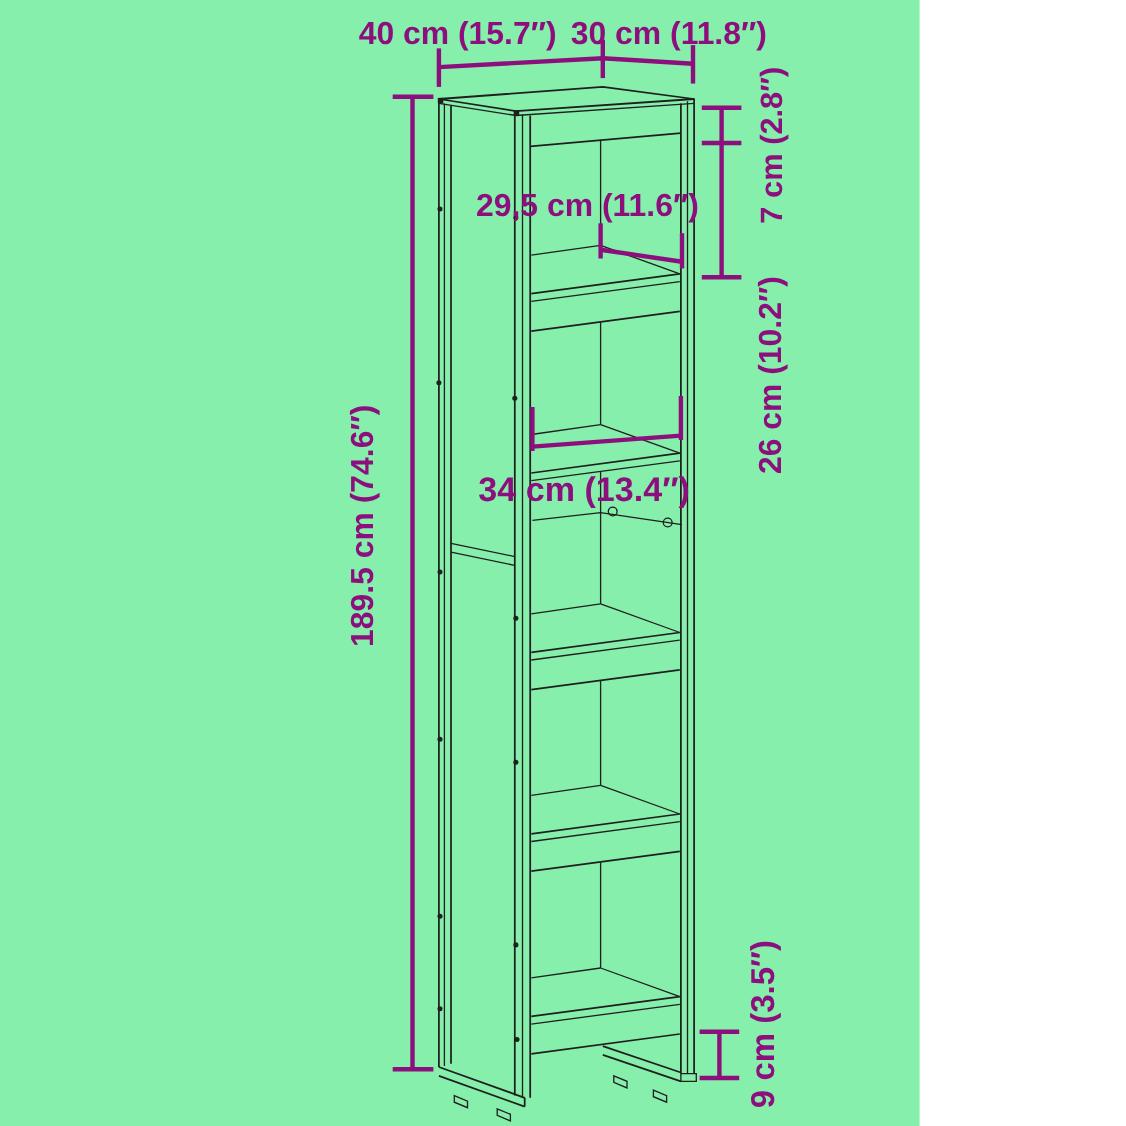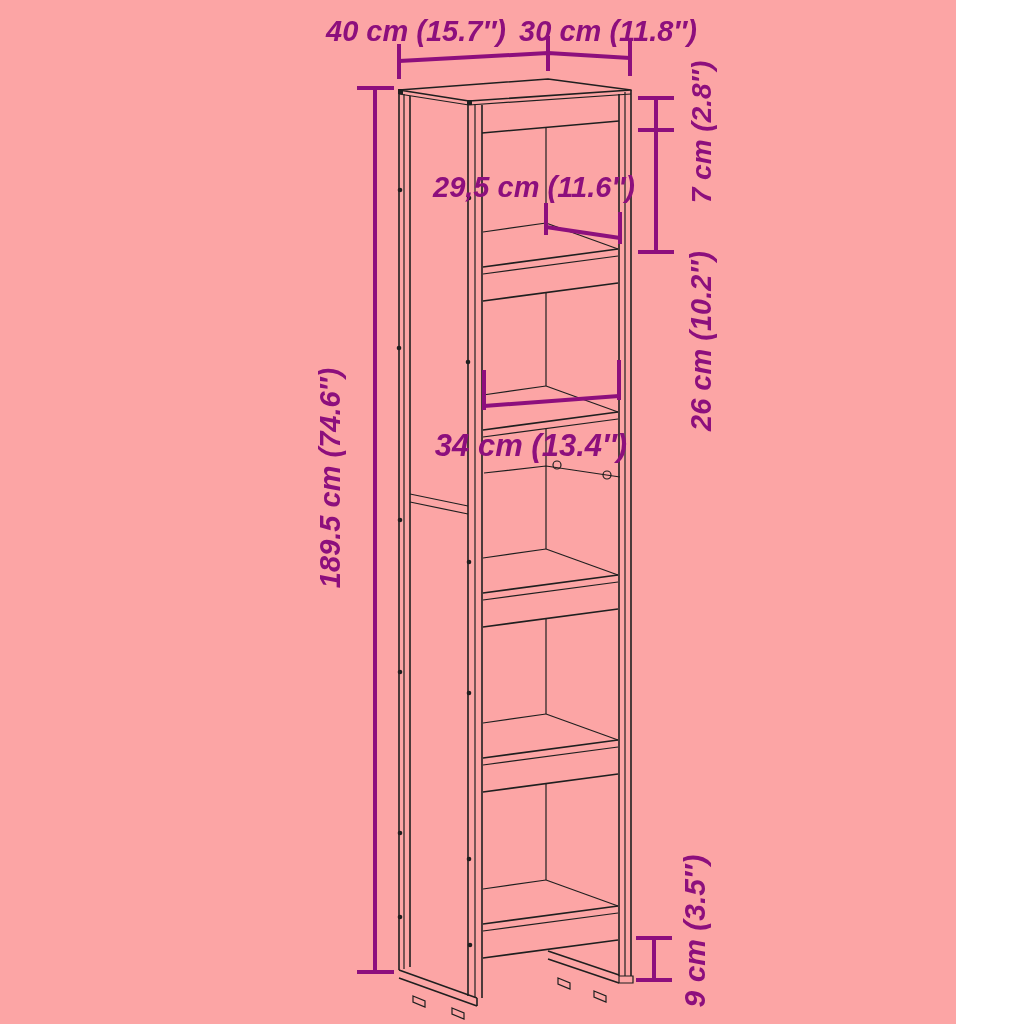--- a/index.html
+++ b/index.html
@@ -1,16 +1,16 @@
 <!DOCTYPE html>
 <html><head>
 <meta charset="utf-8">
 <style>
   html,body{margin:0;padding:0;background:#ffffff;}
-  .stage{width:956px;height:1024px;position:relative;background:#fca5a5;overflow:hidden;font-style:italic;}
+  .stage{width:836px;height:1024px;position:relative;background:#86efac;overflow:hidden;}
   svg{display:block;}
   text{font-family:"Liberation Sans","DejaVu Sans",sans-serif;font-weight:bold;}
   .wood{stroke:#1f1f1f;stroke-width:1.6;fill:none;stroke-linejoin:round;}
   .wood-thin{stroke:#1f1f1f;stroke-width:1.2;fill:none;}
   .dot{fill:#1f1f1f;stroke:none;}
   .dim{stroke-width:4;stroke-linecap:butt;fill:none;}
 </style>
 </head>
 <body>
 

